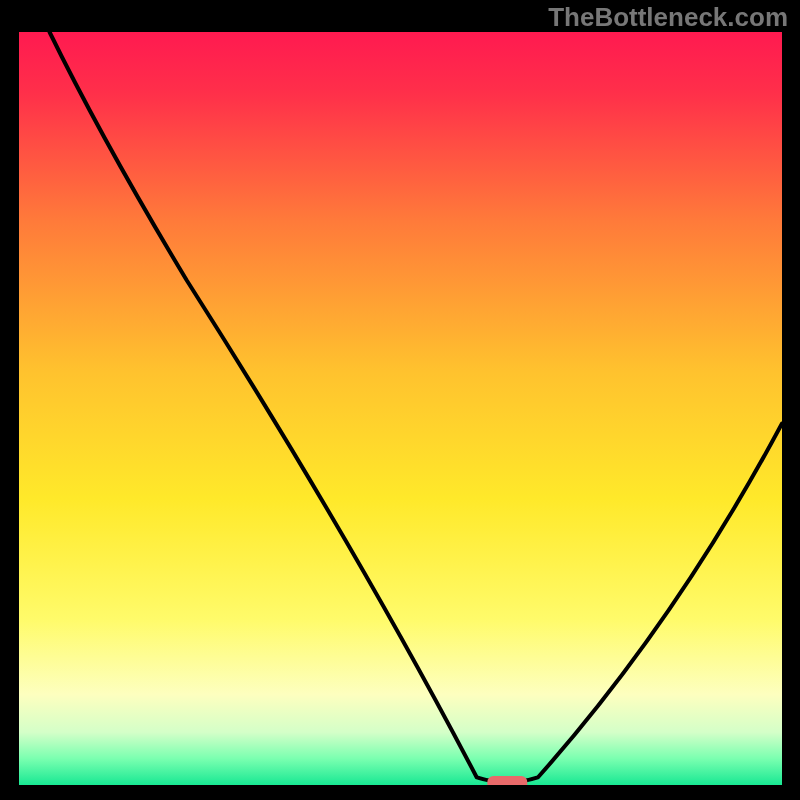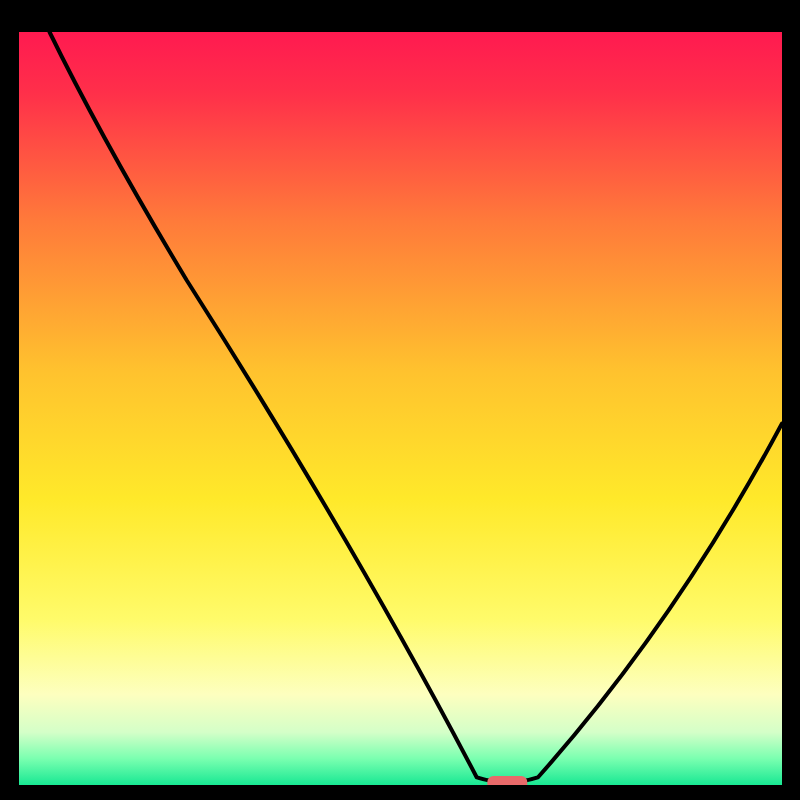--- a/index.html
+++ b/index.html
@@ -27,20 +27,21 @@
     letter-spacing: 0px;
   }
   svg {
     display: block;
   }
 </style>
 </head>
 <body>
 
 <div class="container">
+  <div class="watermark">TheBottleneck.com</div>
   <svg id="chart-svg" width="800" height="800" viewBox="0 0 800 800">
     <defs>
       <linearGradient id="bg-grad" x1="0" y1="0" x2="0" y2="1">
           <stop offset="0%" stop-color="#ff1a50"></stop>
           <stop offset="8%" stop-color="#ff2f4a"></stop>
           <stop offset="25%" stop-color="#ff7a3a"></stop>
           <stop offset="45%" stop-color="#ffc22e"></stop>
           <stop offset="62%" stop-color="#ffe92a"></stop>
           <stop offset="78%" stop-color="#fffb6a"></stop>
           <stop offset="88%" stop-color="#fdffbf"></stop>

